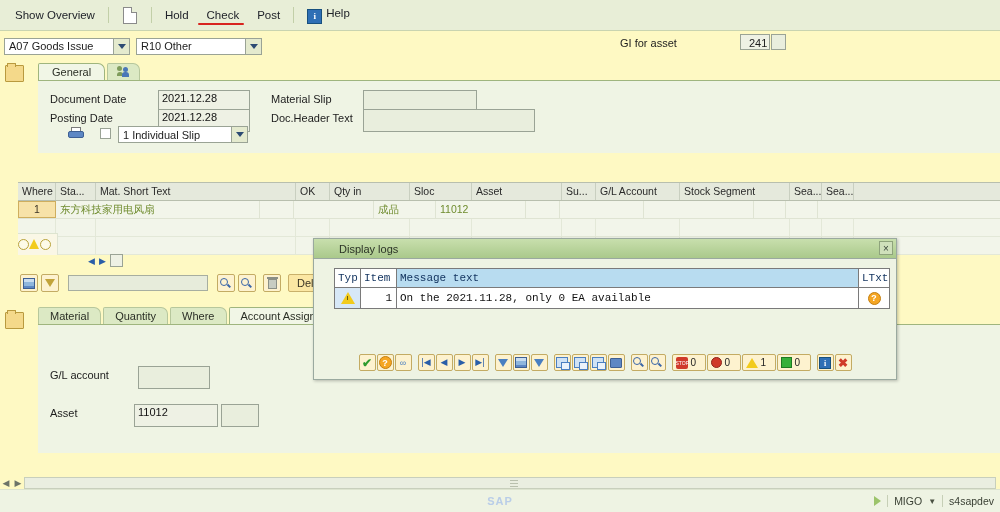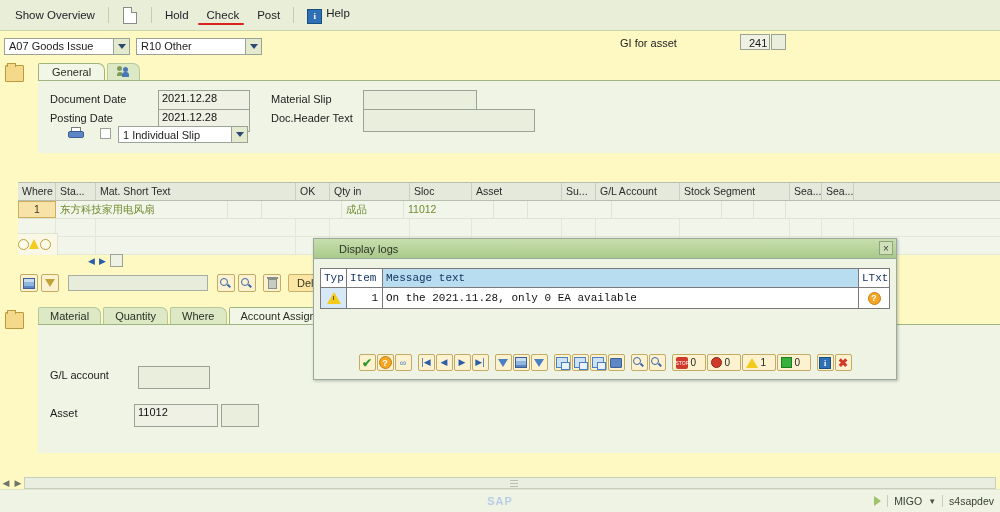--- a/index.html
+++ b/index.html
@@ -188,21 +188,21 @@
   .modal-title{
     height:19px;background:linear-gradient(to bottom,#c8dfad,#aac98b);
     border-bottom:1px solid #9aa99f;display:flex;align-items:center;
     padding-left:25px;font-size:11px;color:#2b3326;position:relative;
   }
   .modal-close{
     position:absolute;right:3px;top:2px;width:14px;height:14px;background:#cfe0bb;
     border:1px solid #8ea37c;display:flex;align-items:center;justify-content:center;
     font-size:10px;color:#39453a;box-sizing:border-box;
   }
-  .msg-table{margin:9px 6px 0 6px;border:1px solid #7a7a7a;background:#fff;}
+  .msg-table{margin:9px 6px 0 20px;border:1px solid #7a7a7a;background:#fff;}
   .msg-head{display:flex;height:18px;background:#fff;border-bottom:1px solid #7a7a7a;}
   .mh{
     font-family:"Liberation Mono","DejaVu Sans Mono",monospace;font-size:11px;line-height:18px;
     color:#11325e;padding-left:3px;border-right:1px solid #7a7a7a;box-sizing:border-box;
   }
   .mh.wide{background:#b8dcf0;flex:1;}
   .msg-row{display:flex;height:20px;background:#fff;}
   .mc{
     font-family:"Liberation Mono","DejaVu Sans Mono",monospace;font-size:11px;line-height:20px;
     color:#111;padding-left:3px;border-right:1px solid #7a7a7a;box-sizing:border-box;
@@ -332,21 +332,21 @@
 
     <div class="grid-row">
       <div class="gc line-no" style="width:38px">1</div>
       <div class="gc status" style="width:40px">
         <span class="stat-ico">
           <span class="circ c1"></span>
             <span class="tri"></span>
             <span class="circ c2"></span>
         </span>
       </div>
-      <div class="gc green" style="width:172px">东方科技家用电风扇</div>
+      <div class="gc green" style="width:204px">东方科技家用电风扇</div>
       <div class="gc" style="width:34px"></div>
       <div class="gc" style="width:80px"></div>
       <div class="gc green" style="width:62px">成品</div>
       <div class="gc green" style="width:90px">11012</div>
       <div class="gc" style="width:34px"></div>
       <div class="gc" style="width:84px"></div>
       <div class="gc" style="width:110px"></div>
       <div class="gc" style="width:32px"></div>
       <div class="gc" style="width:32px"></div>
     </div>

